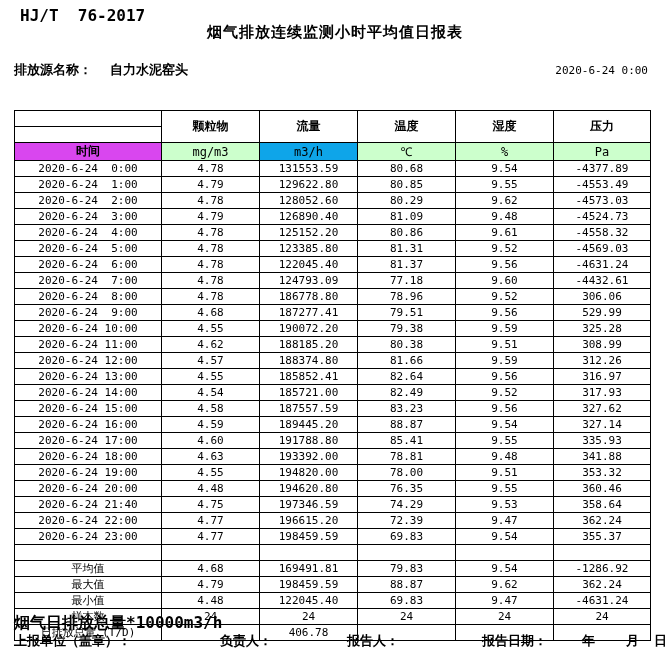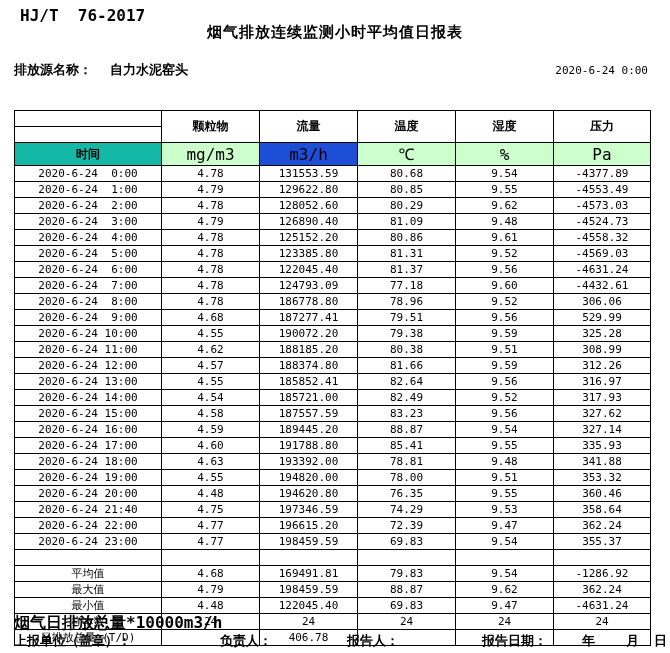--- a/index.html
+++ b/index.html
@@ -19,21 +19,21 @@
     position:absolute; left:14px; top:110px; width:636px;
     border-collapse:collapse; table-layout:fixed;
   }
   table.report td, table.report th {
     border:1px solid #000; padding:0; height:15px;
     text-align:center; vertical-align:middle;
     font-size:11px; font-weight:normal; white-space:pre; overflow:hidden;
   }
   tr.hdr-top td.time-blank    { border-bottom:1px solid #000; }
   table.report th.col-hdr     { font-weight:bold; font-size:12px; }
-  tr.unit-row td              { font-size:16px; }
+  tr.unit-row td              { font-size:12px; }
   tr.unit-row td.time-hdr     { font-weight:bold; font-size:12px; }
   td.sum-label                { font-weight:bold; font-size:12px; }
 
   .foot-note { position:absolute; left:14px; top:613px; font-size:16px; font-weight:bold; }
   .foot-line { position:absolute; left:0; top:632px; width:596px; height:16px; font-size:13px; font-weight:bold; }
   .foot-line span { position:absolute; white-space:pre; }
   .fl-unit   { left:14px; }
   .fl-resp   { left:220px; }
   .fl-rept   { left:347px; }
   .fl-date   { left:482px; }
@@ -66,23 +66,23 @@
       <th class="col-hdr" rowspan="2">颗粒物</th>
       <th class="col-hdr" rowspan="2">流量</th>
       <th class="col-hdr" rowspan="2">温度</th>
       <th class="col-hdr" rowspan="2">湿度</th>
       <th class="col-hdr" rowspan="2">压力</th>
     </tr>
     <tr class="hdr-bottom">
       <td class="time-blank2"></td>
     </tr>
     <tr class="unit-row">
-      <td class="time-hdr" style="background: #14b8a6;">时间</td>
+      <td class="time-hdr" style="background: #d946ef;">时间</td>
       <td style="background: rgb(204, 255, 204);">mg/m3</td>
-      <td style="background: #1d4ed8;">m3/h</td>
+      <td style="background: #0ea5e9;">m3/h</td>
       <td style="background: rgb(204, 255, 204);">℃</td>
       <td style="background: rgb(204, 255, 204);">%</td>
       <td style="background: rgb(204, 255, 204);">Pa</td>
     </tr>
   </thead>
   <tbody>
       <tr>
         <td>2020-6-24  0:00</td>
         <td>4.78</td>
         <td>131553.59</td>

